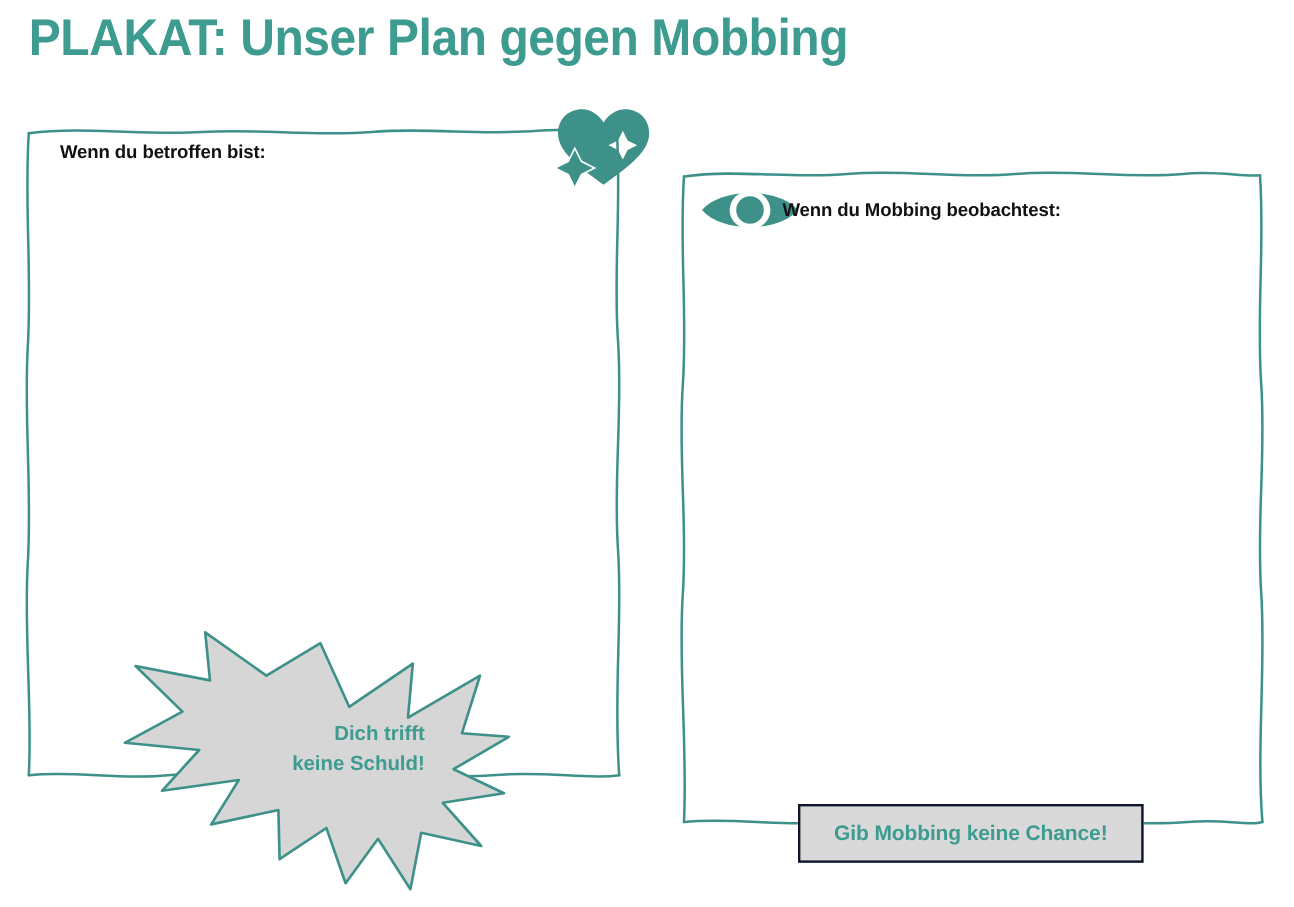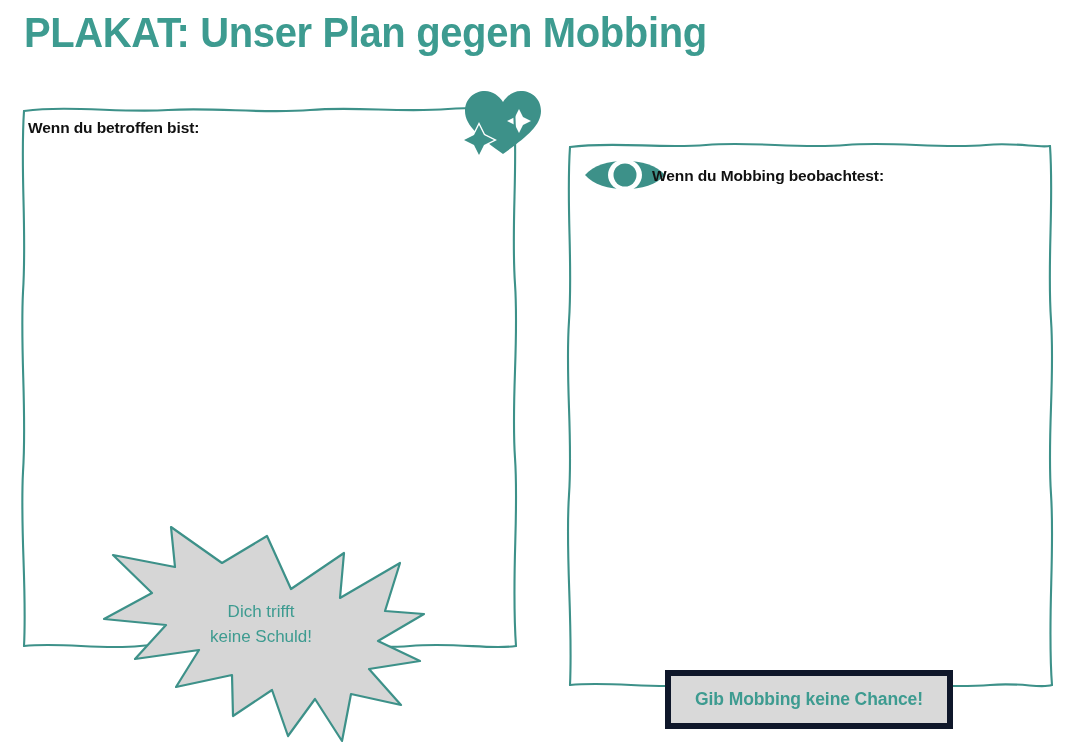--- a/index.html
+++ b/index.html
@@ -42,46 +42,46 @@
 
   
   .box-label {
     position: absolute;
     font-size: 15.5px;
     font-weight: bold;
     color: #111111;
     letter-spacing: -0.1px;
     white-space: nowrap;
   }
-  #label-left  { left: 28px;  top: 119px; }
+  #label-left  { left: 50px;  top: 119px; }
   #label-right { left: 652px; top: 167px; }
 
   
   #burst-text {
     position: absolute;
     left: 168px;
     top: 600px;
     width: 186px;
-    text-align: center;
+    text-align: right;
     font-size: 17px;
-    font-weight: normal;
+    font-weight: bold;
     line-height: 1.45;
     color: #3d9b90;
     white-space: pre-line;
   }
 
   
   #banner {
     position: absolute;
     left: 665px;
     top: 670px;
     width: 288px;
-    height: 59px;
+    height: 49px;
     background: #d9d9d9;
-    border: 6px solid #0f172a;
+    border: 2px solid #0f172a;
     box-sizing: border-box;
     display: flex;
     align-items: center;
     justify-content: center;
   }
   #banner-text {
     font-size: 17.5px;
     font-weight: bold;
     color: #3d9b90;
     letter-spacing: -0.1px;

